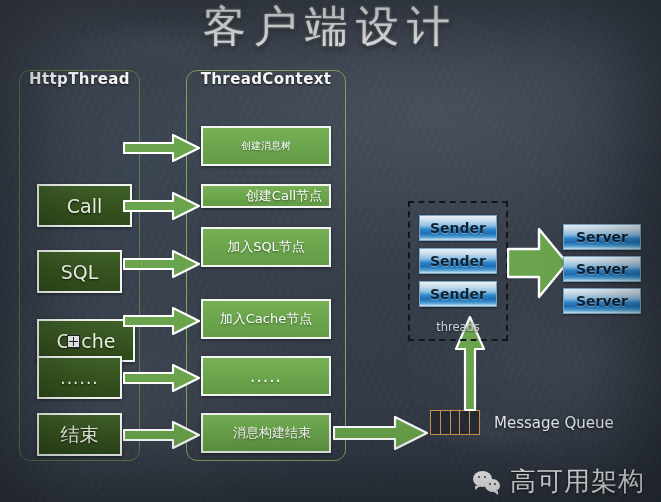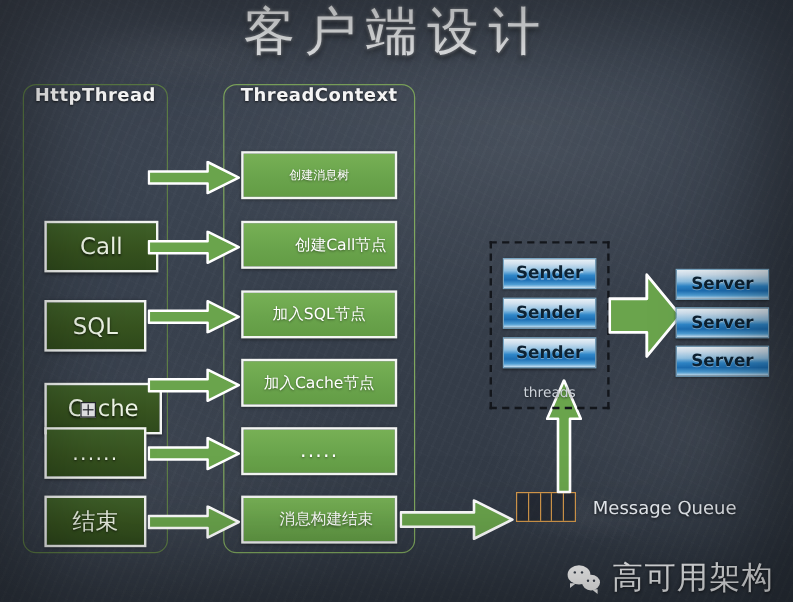--- a/index.html
+++ b/index.html
@@ -168,22 +168,22 @@
   <div class="node dark" style="left:37px;top:299px;width:98px;height:43px;margin-top:20px;">Cache</div>
   <div class="node dark dots" style="left:37px;top:356px;width:85px;height:43px;">......</div>
   <div class="node dark" style="left:37px;top:413px;width:85px;height:43px;">结束</div>
 
   <div class="handle" style="left:67px;top:335px;"></div>
 
   <div class="col" style="left:186px;top:70px;width:160px;height:391px;"></div>
   <div class="col-title" style="left:186px;top:70px;width:160px;">ThreadContext</div>
 
   <div class="node bright" style="left:201px;top:126px;width:130px;height:40px;">创建消息树</div>
-  <div class="node bright small" style="left:201px;top:184px;width:130px;height:40px;padding-left:36px;">创建Call节点</div>
-  <div class="node bright small" style="left:201px;top:242px;width:130px;height:40px;">加入SQL节点</div>
+  <div class="node bright small" style="left:201px;top:184px;width:130px;height:24px;padding-left:36px;">创建Call节点</div>
+  <div class="node bright small" style="left:201px;top:227px;width:130px;height:40px;">加入SQL节点</div>
   <div class="node bright small" style="left:201px;top:299px;width:130px;height:40px;">加入Cache节点</div>
   <div class="node bright dots" style="left:201px;top:356px;width:130px;height:40px;">.....</div>
   <div class="node bright small" style="left:201px;top:413px;width:130px;height:40px;padding-left:12px;">消息构建结束</div>
 
   <div class="arrow-r" style="left:123px;top:134px;">
     <svg width="78" height="28" viewBox="0 0 78 28">
         <path d="M1 9 H50 V1 L76 14 L50 27 V19 H1 Z" fill="#6aa44c" stroke="#ffffff" stroke-width="2.1" stroke-linejoin="round"></path>
       </svg>
   </div>
   <div class="arrow-r" style="left:123px;top:192px;">

